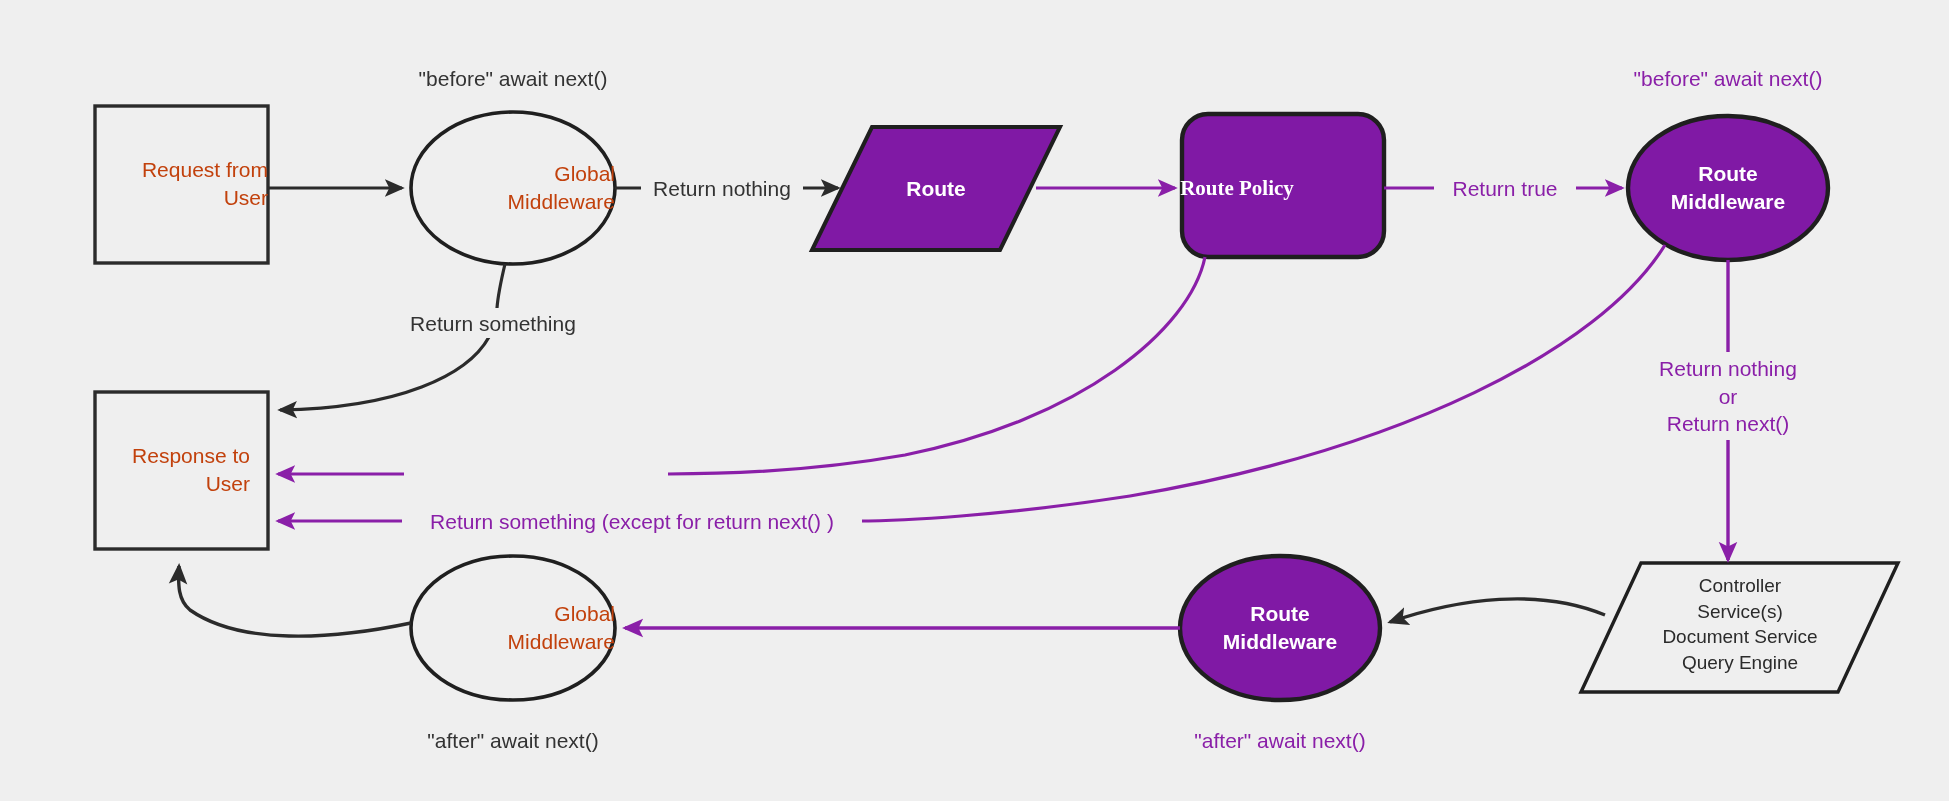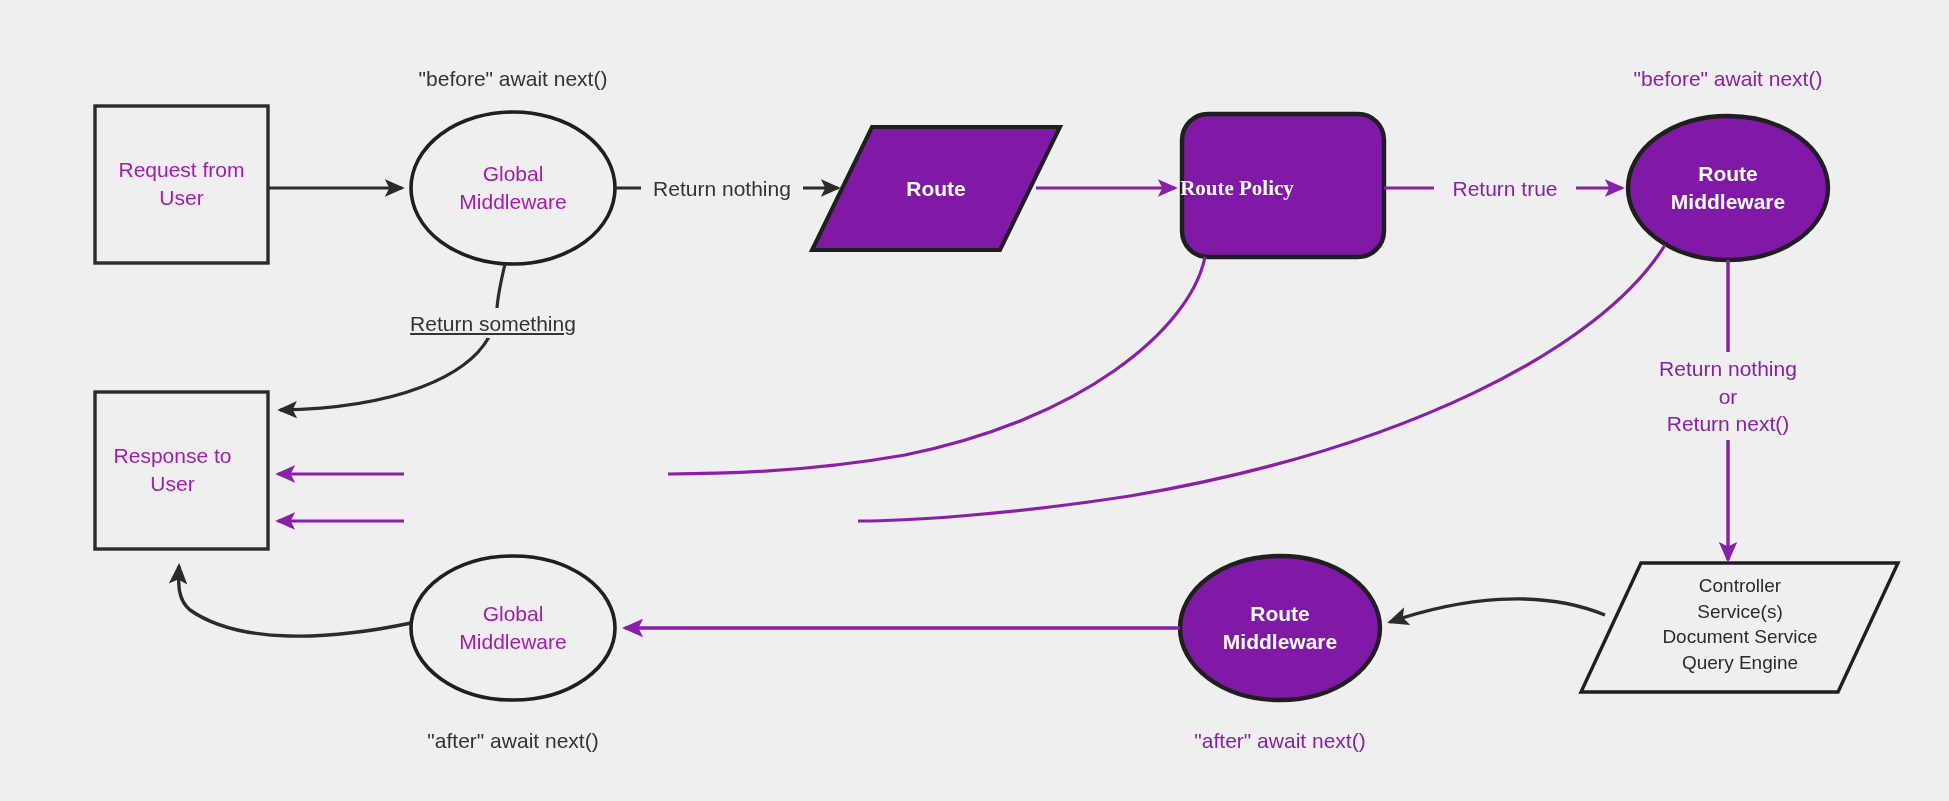--- a/index.html
+++ b/index.html
@@ -22,22 +22,23 @@
     height: 801px;
   }
   .node-label {
     position: absolute;
     text-align: center;
     line-height: 1.32;
     pointer-events: none;
     white-space: pre-line;
   }
   .lbl-dark {
-    color: #a21caf;
+    color: #c2410c;
     font-size: 21px;
+    text-align: right;
   }
   .lbl-white-bold {
     color: #ffffff;
     font-size: 21px;
     font-weight: bold;
   }
   .edge-label {
     position: absolute;
     text-align: center;
     line-height: 1.32;
@@ -147,27 +148,28 @@
   <div class="node-label lbl-dark" style="left:411px; top:600px; width:204px;">Global
 Middleware</div>
 
   <div class="node-label lbl-dark" style="left:95px; top:442px; width:155px;">Response to
 User</div>
 
   <div class="edge-label el-dark" style="left:393px; top:65px; width:240px;">"before" await next()</div>
 
   <div class="edge-label el-purple" style="left:1608px; top:65px; width:240px;">"before" await next()</div>
 
-  <div class="edge-label el-dark" style="left:398px; top:310px; width:190px;text-decoration:underline;">Return something</div>
+  <div class="edge-label el-dark" style="left:398px; top:310px; width:190px;">Return something</div>
 
   <div class="edge-label el-dark" style="left:641px; top:175px; width:162px;">Return nothing</div>
 
   <div class="edge-label el-purple" style="left:1434px; top:175px; width:142px;">Return true</div>
 
 
+  <div class="edge-label el-purple" style="left:402px; top:508px; width:460px;">Return something (except for return next() )</div>
 
   <div class="edge-label el-purple" style="left:1616px; top:355px; width:224px;">Return nothing
 or
 Return next()</div>
 
   <div class="edge-label el-dark" style="left:393px; top:727px; width:240px;">"after" await next()</div>
 
   <div class="edge-label el-purple" style="left:1160px; top:727px; width:240px;">"after" await next()</div>
 
 </div>

